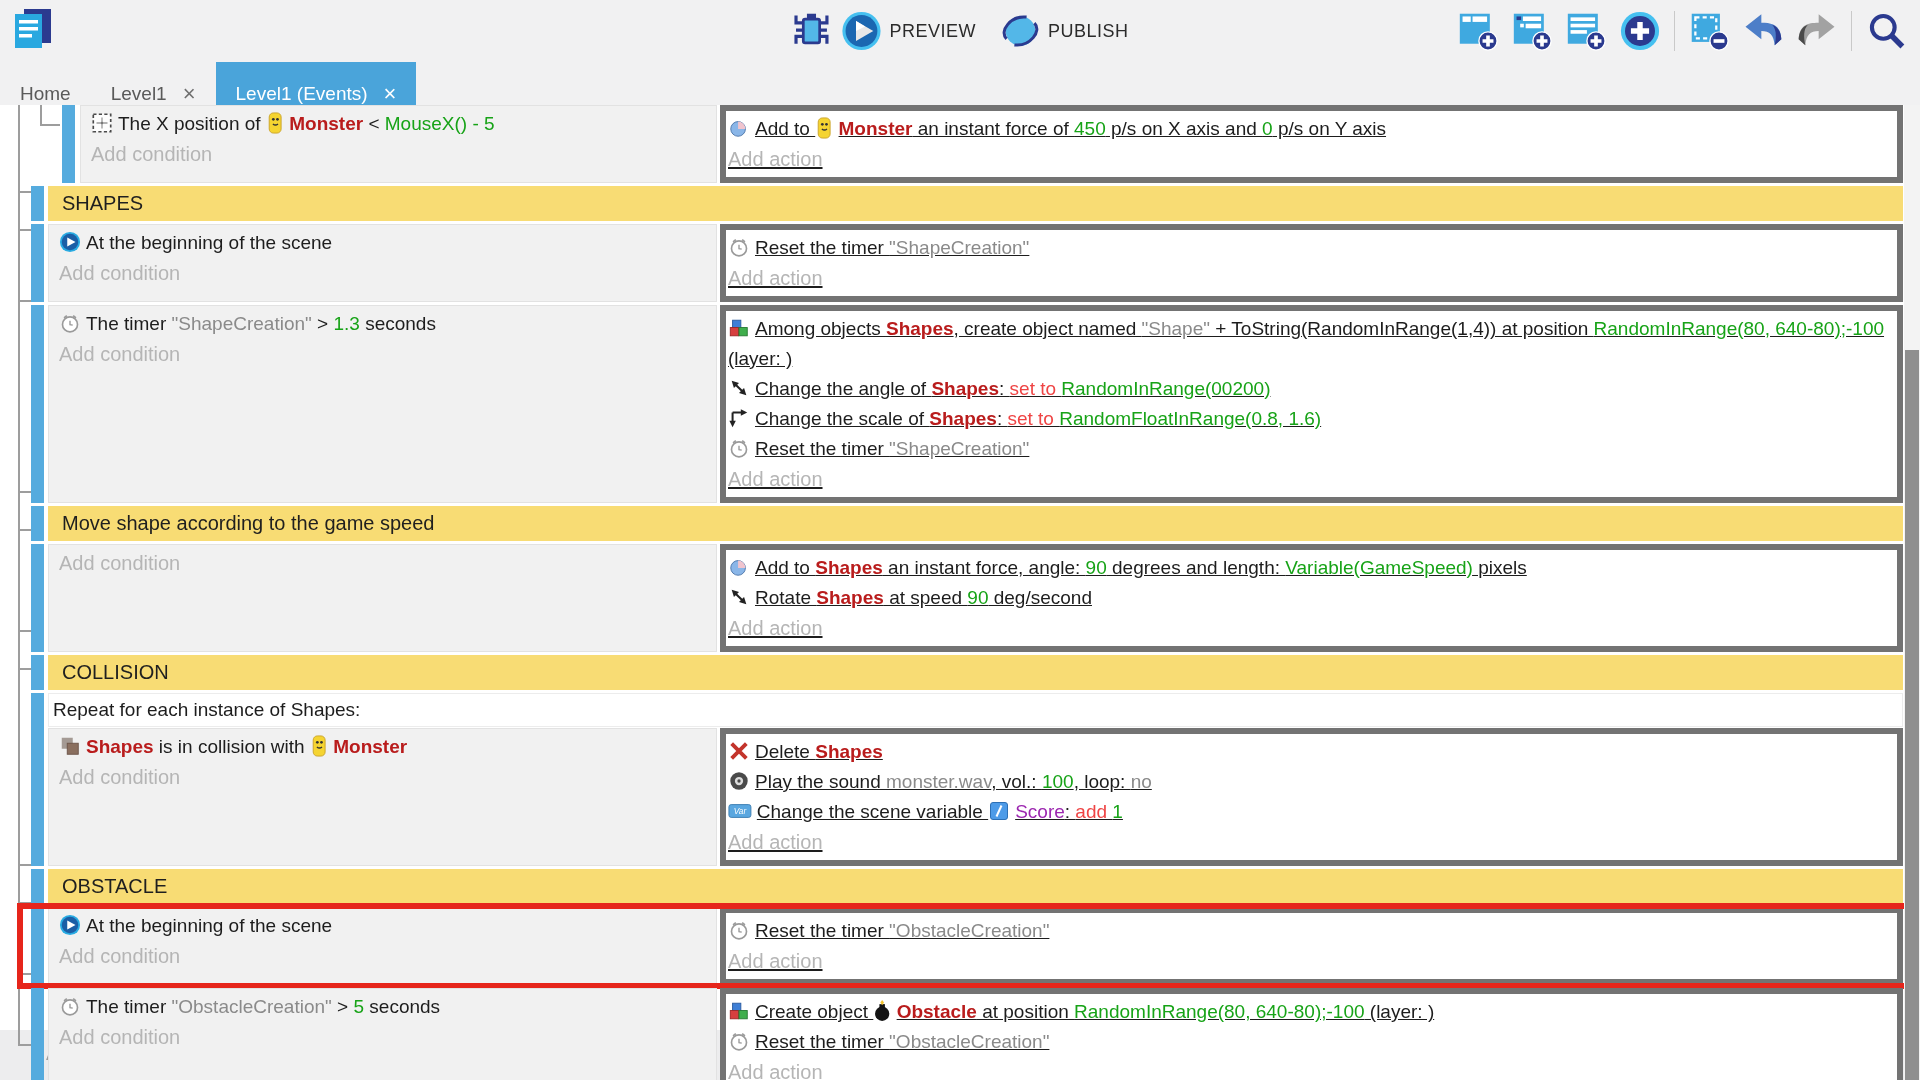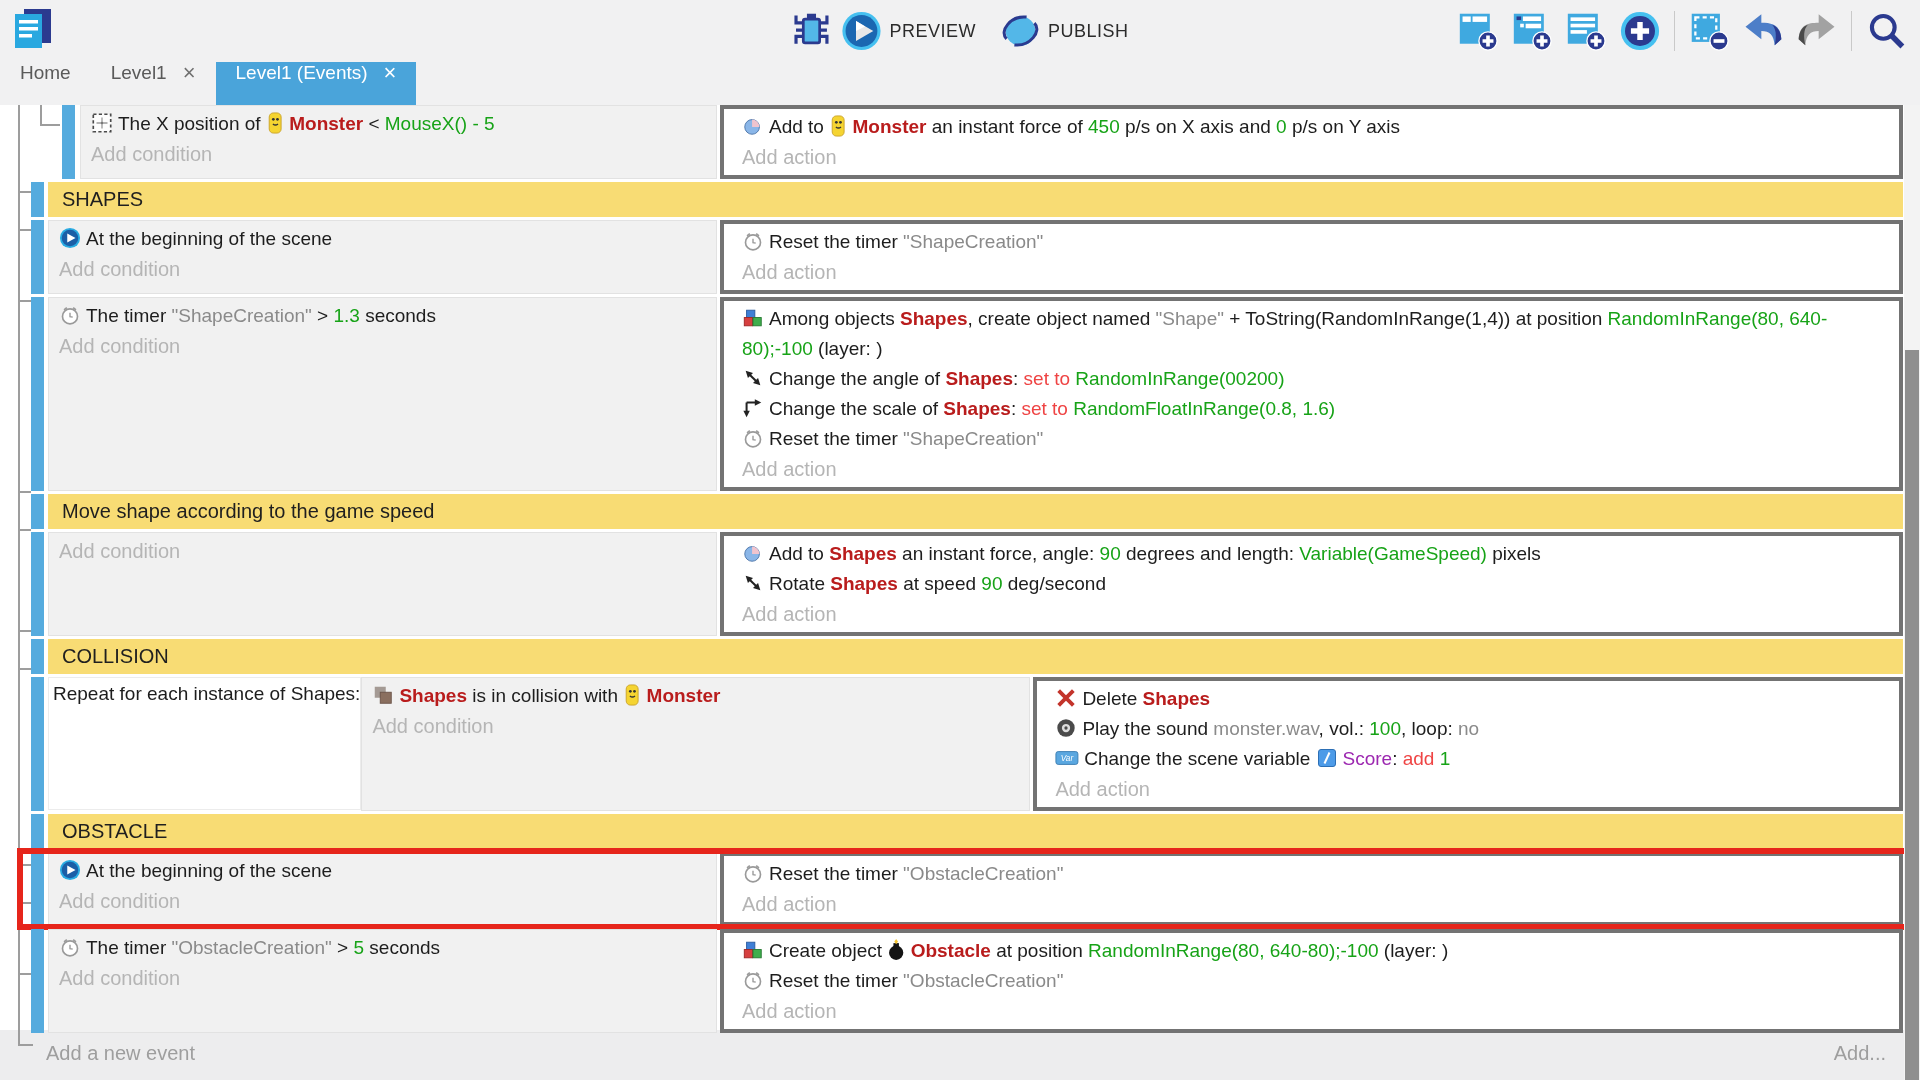--- a/index.html
+++ b/index.html
@@ -13,45 +13,45 @@
     height:62px; display:flex; align-items:center; gap:10px; }
   .tb-right { position:absolute; right:14px; top:0; height:62px; display:flex; align-items:center; gap:14px; }
   .tb-label { font-size:18px; color:#2b2b2b; letter-spacing:.5px; }
   .tb-group { display:flex; align-items:center; gap:8px; }
   .tbicon svg { width:40px; height:40px; display:block; }
   .tbicon.big svg { width:46px; height:46px; }
   .tb-divider { width:1px; height:40px; background:#c9c9c9; }
 
   
   .tabbar { height:43px; background:#f1f1f2; display:flex; align-items:stretch; padding-left:0; }
-  .tab { display:flex; align-items:flex-start; padding:0 20px; font-size:19px; color:#5a5a5a; cursor:default; }
+  .tab { display:flex; align-items:flex-end; padding:0 20px; font-size:19px; color:#5a5a5a; cursor:default; }
   .tab .close { margin-left:16px; font-size:22px; color:#707070; line-height:1; }
   .tab.active { background:#4aa4da; color:#ffffff; }
   .tab.active .close { color:#ffffff; }
 
   
   .sheet { position:relative; width:1920px; background:#ffffff; }
   .vline { position:absolute; left:18px; top:0; width:2px; background:#9d9d9d; z-index:0; }
   .tick { position:absolute; left:18px; width:13px; height:2px; background:#9d9d9d; z-index:0; }
   .row { position:relative; display:flex; align-items:stretch; margin-bottom:3px; z-index:1; }
   .rail { position:relative; width:48px; flex:0 0 48px; }
   .row.sub .rail { width:80px; flex:0 0 80px; }
   .bluebar { position:absolute; left:31px; top:0; bottom:0; width:13px; background:#55abde; }
   .row.sub .bluebar { left:62px; }
   .subtree-v { position:absolute; left:40px; top:0; width:2px; height:19px; background:#9d9d9d; }
   .subtree-h { position:absolute; left:40px; top:19px; width:20px; height:2px; background:#9d9d9d; }
   .grouphead { flex:1; margin-right:17px; background:#f8dc74; height:35px;
     line-height:35px; font-size:20px; color:#1f1f1f; padding-left:14px; }
   .cond { flex:0 0 669px; width:669px; background:#f1f1f1; border:1px solid #e2e2e2;
     margin-right:3px; padding:3px 10px; }
   .row.sub .cond { flex:0 0 637px; width:637px; }
-  .act { flex:1; background:#ffffff; border:4px solid #737373; margin-right:17px; padding:3px 18px; }
+  .act { flex:1; background:#ffffff; border:6px solid #737373; margin-right:17px; padding:3px 2px;text-decoration:underline; }
   .line { font-size:19px; line-height:30px; white-space:normal; }
   .ph { font-size:20px; line-height:30px; color:#b5b5b5; }
-  .fe-wrap { flex:1; display:flex; flex-direction:row; margin-right:17px; }
+  .fe-wrap { flex:1; display:flex; flex-direction:column; margin-right:17px; }
   .fe-head { background:#ffffff; border:1px solid #ececec; font-size:19px; line-height:30px;
     padding:1px 0 1px 4px; color:#1d1d1d; margin-bottom:1px; }
   .fe-body { display:flex; align-items:stretch; flex:1; }
   .fe-body .cond { margin-right:3px; }
   .fe-body .act { margin-right:0; }
   .red-frame { position:absolute; left:17px; right:10px; top:-4px; bottom:-4px;
     border:6px solid #e6251b; pointer-events:none; z-index:6; }
 
   
   .s-plain { color:#1d1d1d; }

